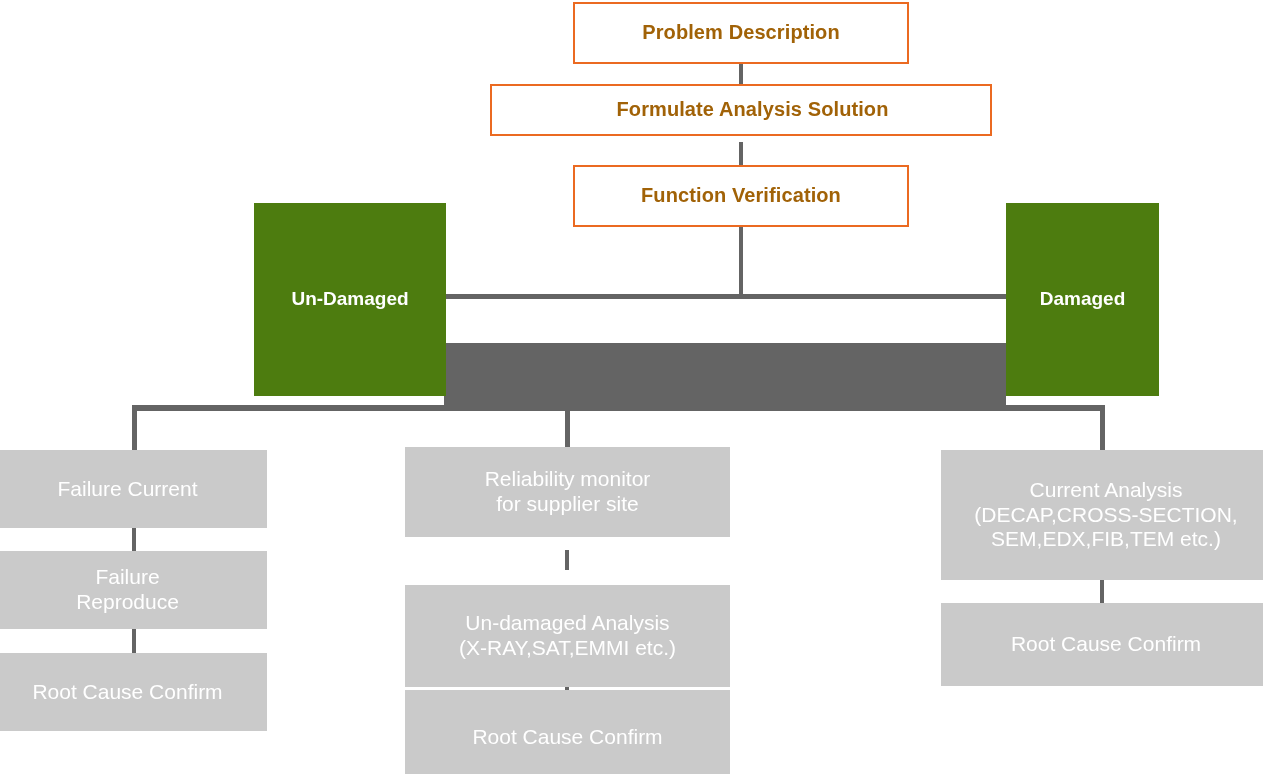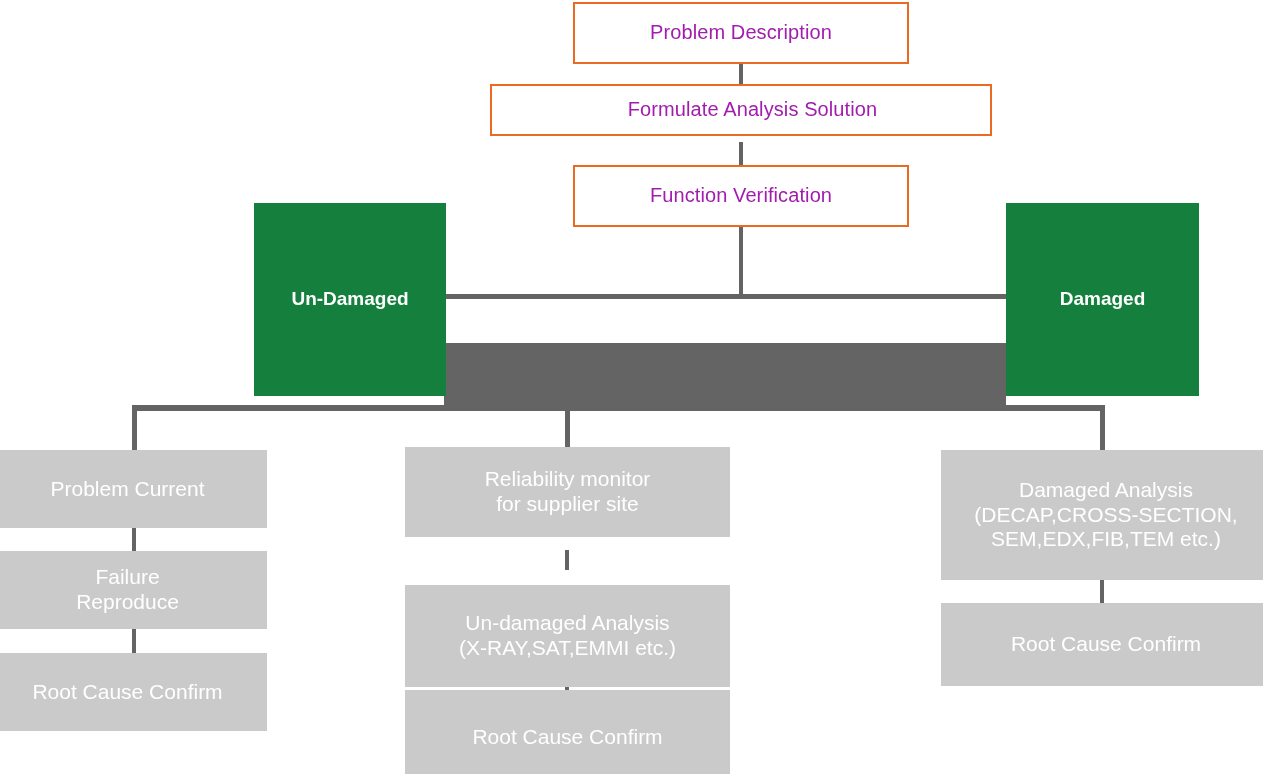--- a/index.html
+++ b/index.html
@@ -24,30 +24,30 @@
     align-items: center;
     justify-content: center;
     text-align: center;
     line-height: 1.18;
   }
 
   
   .box-outline {
     background: #ffffff;
     border: 2px solid #EB6A21;
-    color: #a21caf;
-    font-weight: normal;
+    color: #a16207;
+    font-weight: bold;
     font-size: 20px;
     letter-spacing: .1px;
     z-index: 6;
   }
 
   
   .box-orange {
-    background: #15803d;
+    background: #4d7c0f;
     color: #ffffff;
     font-weight: bold;
     font-size: 19px;
     z-index: 7;
   }
 
   
   .box-gray {
     background: #CACACA;
     color: #ffffff;
@@ -110,26 +110,26 @@
   </div>
 
   <div class="node box-outline" style="left:573px; top:165px; width:336px; height:62px;text-align:center;">
     <span class="label-text">Function Verification</span>
   </div>
 
   <div class="node box-orange" style="left:254px; top:203px; width:192px; height:193px;">
     <span class="label-text">Un-Damaged</span>
   </div>
 
-  <div class="node box-orange" style="left:1006px; top:203px; width:193px; height:193px;text-align:right;">
+  <div class="node box-orange" style="left:1006px; top:203px; width:153px; height:193px;text-align:right;">
     <span class="label-text">Damaged</span>
   </div>
 
   <div class="node box-gray" style="left:-12px; top:450px; width:279px; height:78px;">
-    <span class="label-text">Problem Current</span>
+    <span class="label-text">Failure Current</span>
   </div>
 
   <div class="node box-gray" style="left:-12px; top:551px; width:279px; height:78px;">
     <span class="label-text">Failure
 Reproduce</span>
   </div>
 
   <div class="node box-gray" style="left:-12px; top:653px; width:279px; height:78px;">
     <span class="label-text">Root Cause Confirm</span>
   </div>
@@ -142,21 +142,21 @@
   <div class="node box-gray" style="left:405px; top:567px; width:325px; height:102px;margin-top:18px;">
     <span class="label-text">Un-damaged Analysis
 (X-RAY,SAT,EMMI etc.)</span>
   </div>
 
   <div class="node box-gray" style="left:405px; top:690px; width:325px; height:95px;">
     <span class="label-text">Root Cause Confirm</span>
   </div>
 
   <div class="node box-gray" style="left:941px; top:450px; width:330px; height:130px;">
-    <span class="label-text">Damaged Analysis
+    <span class="label-text">Current Analysis
 (DECAP,CROSS-SECTION,
 SEM,EDX,FIB,TEM etc.)</span>
   </div>
 
   <div class="node box-gray" style="left:941px; top:603px; width:330px; height:83px;">
     <span class="label-text">Root Cause Confirm</span>
   </div>
 
 </div>
 

